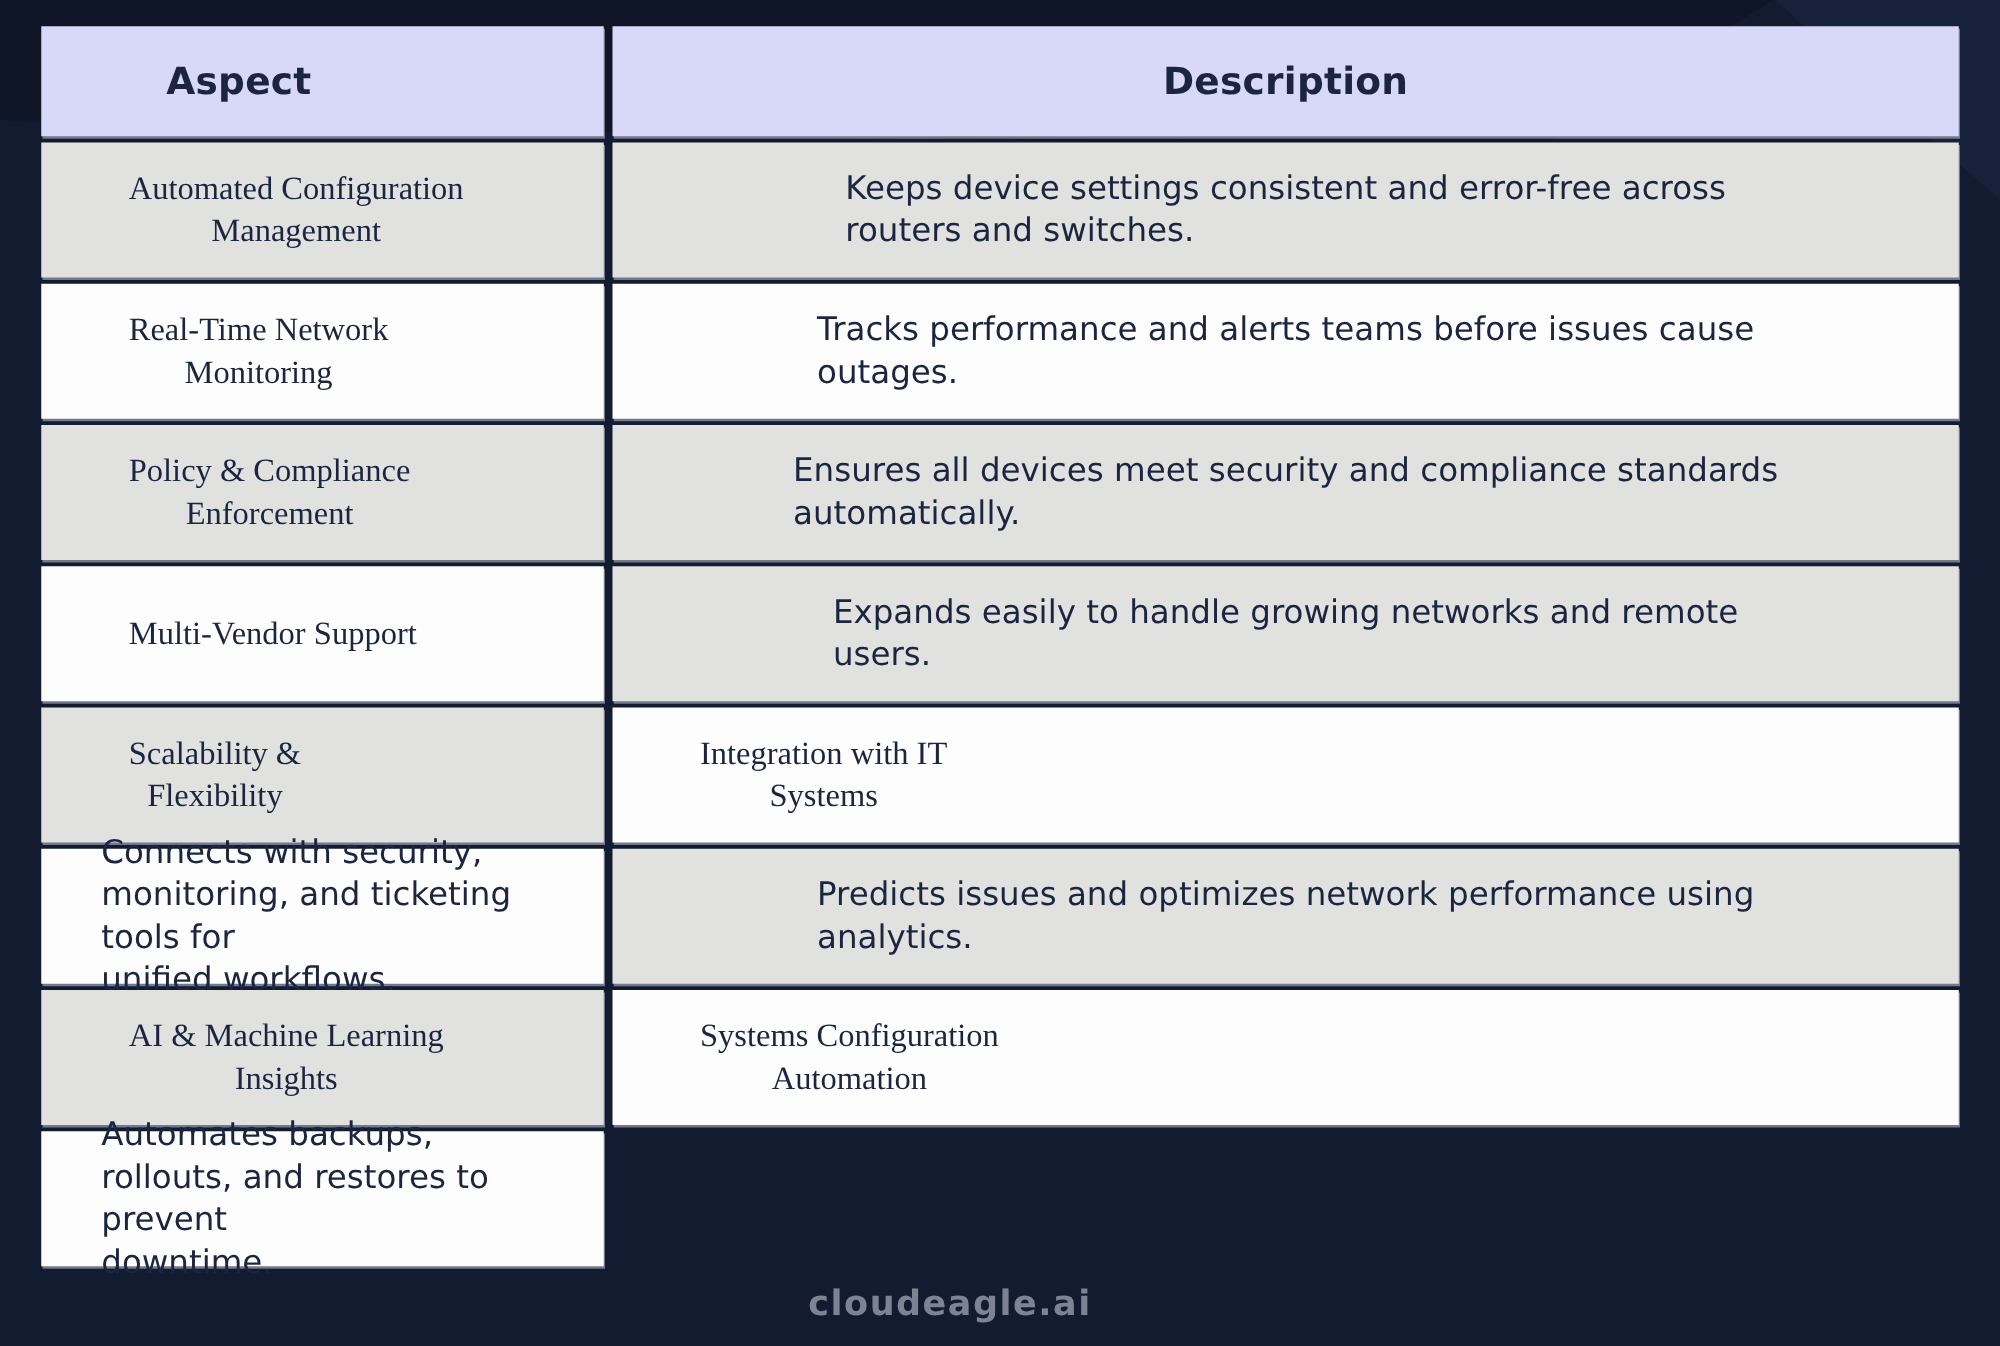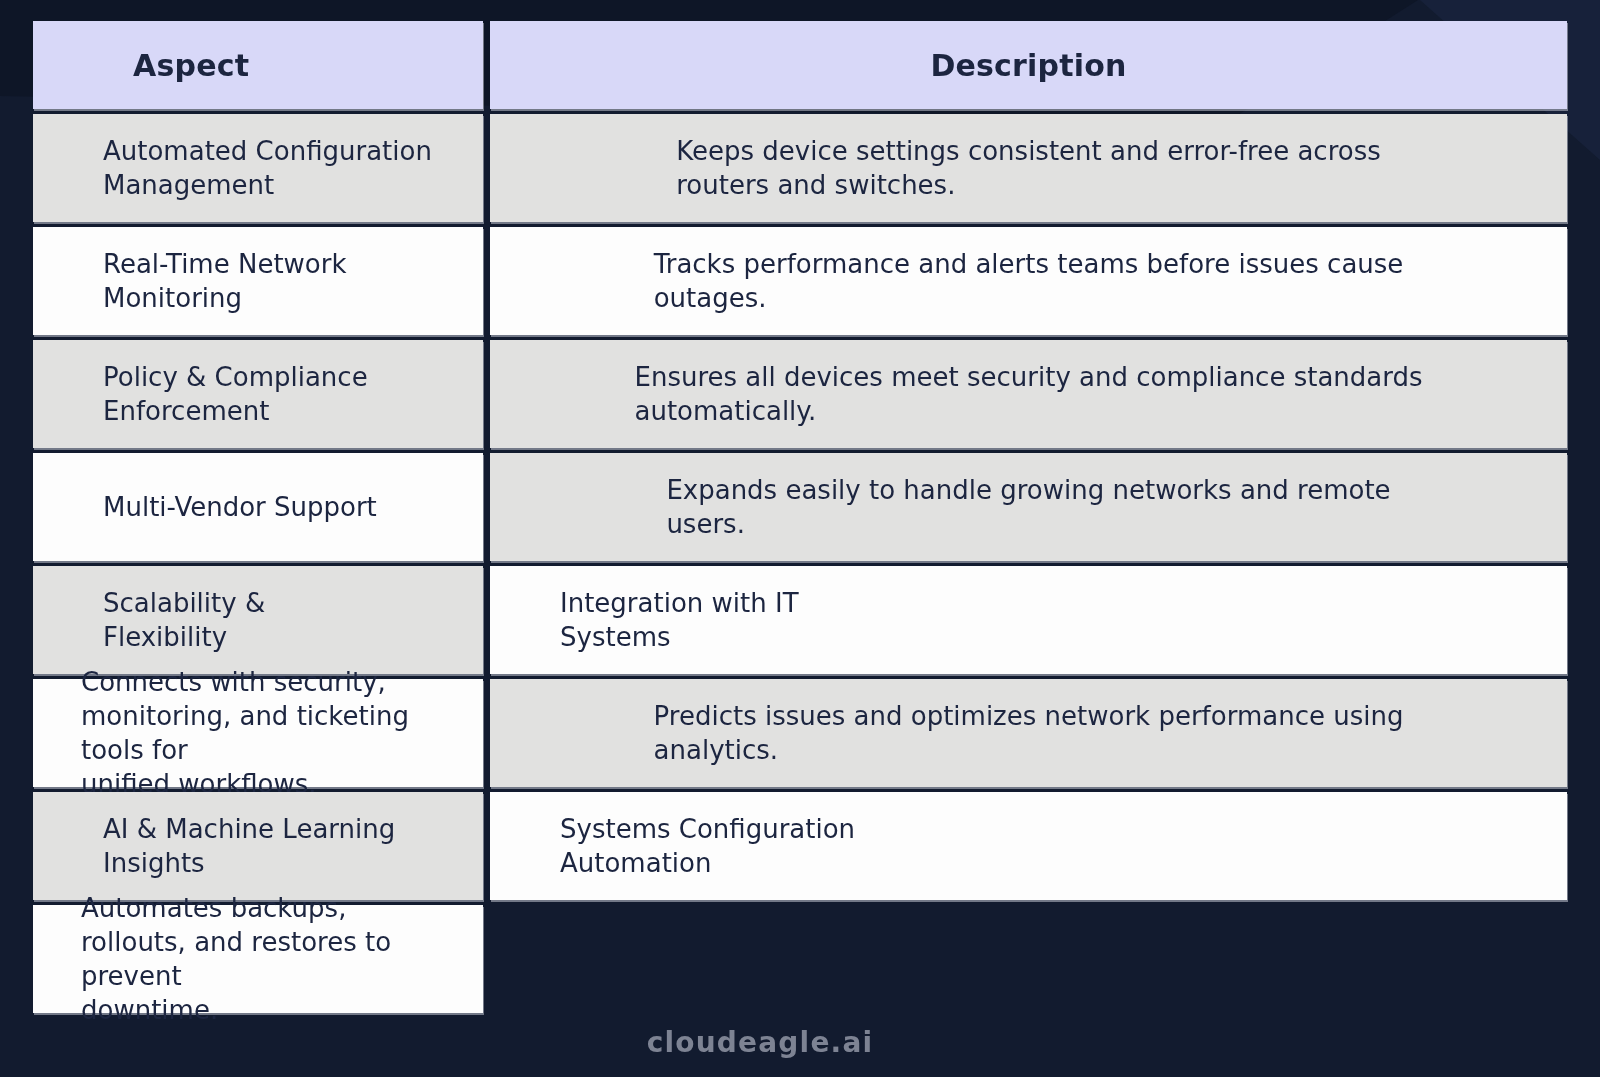--- a/index.html
+++ b/index.html
@@ -41,39 +41,41 @@
     grid-template-rows: 88px repeat(8, 108px);
     column-gap: 7px;
     row-gap: 5px;
   }
   .cell {
     display: flex;
     align-items: center;
     color: #1c2540;
     white-space: pre-line;
     box-shadow: 1px 2px 0 rgba(195, 199, 209, 0.55);
+    text-align: center;
   }
   .cell.header {
     background: #d8d8f8;
     font-weight: bold;
     font-size: 30px;
     letter-spacing: 0.2px;
   }
   .cell.header.aspect-col {
     padding-left: 100px;
   }
   .cell.header.desc-col {
     justify-content: center;
     text-align: center;
   }
   .cell.aspect {
     font-size: 26px;
     line-height: 34px;
     padding-left: 70px;
     padding-right: 14px;
+    font-family: Liberation Serif, serif;
   }
   .cell.desc {
     font-size: 26px;
     line-height: 34px;
     justify-content: center;
     text-align: left;
     padding: 0 48px;
   }
   .cell.shade { background: #e1e1e0; }
   .cell.plain { background: #fdfdfd; }

